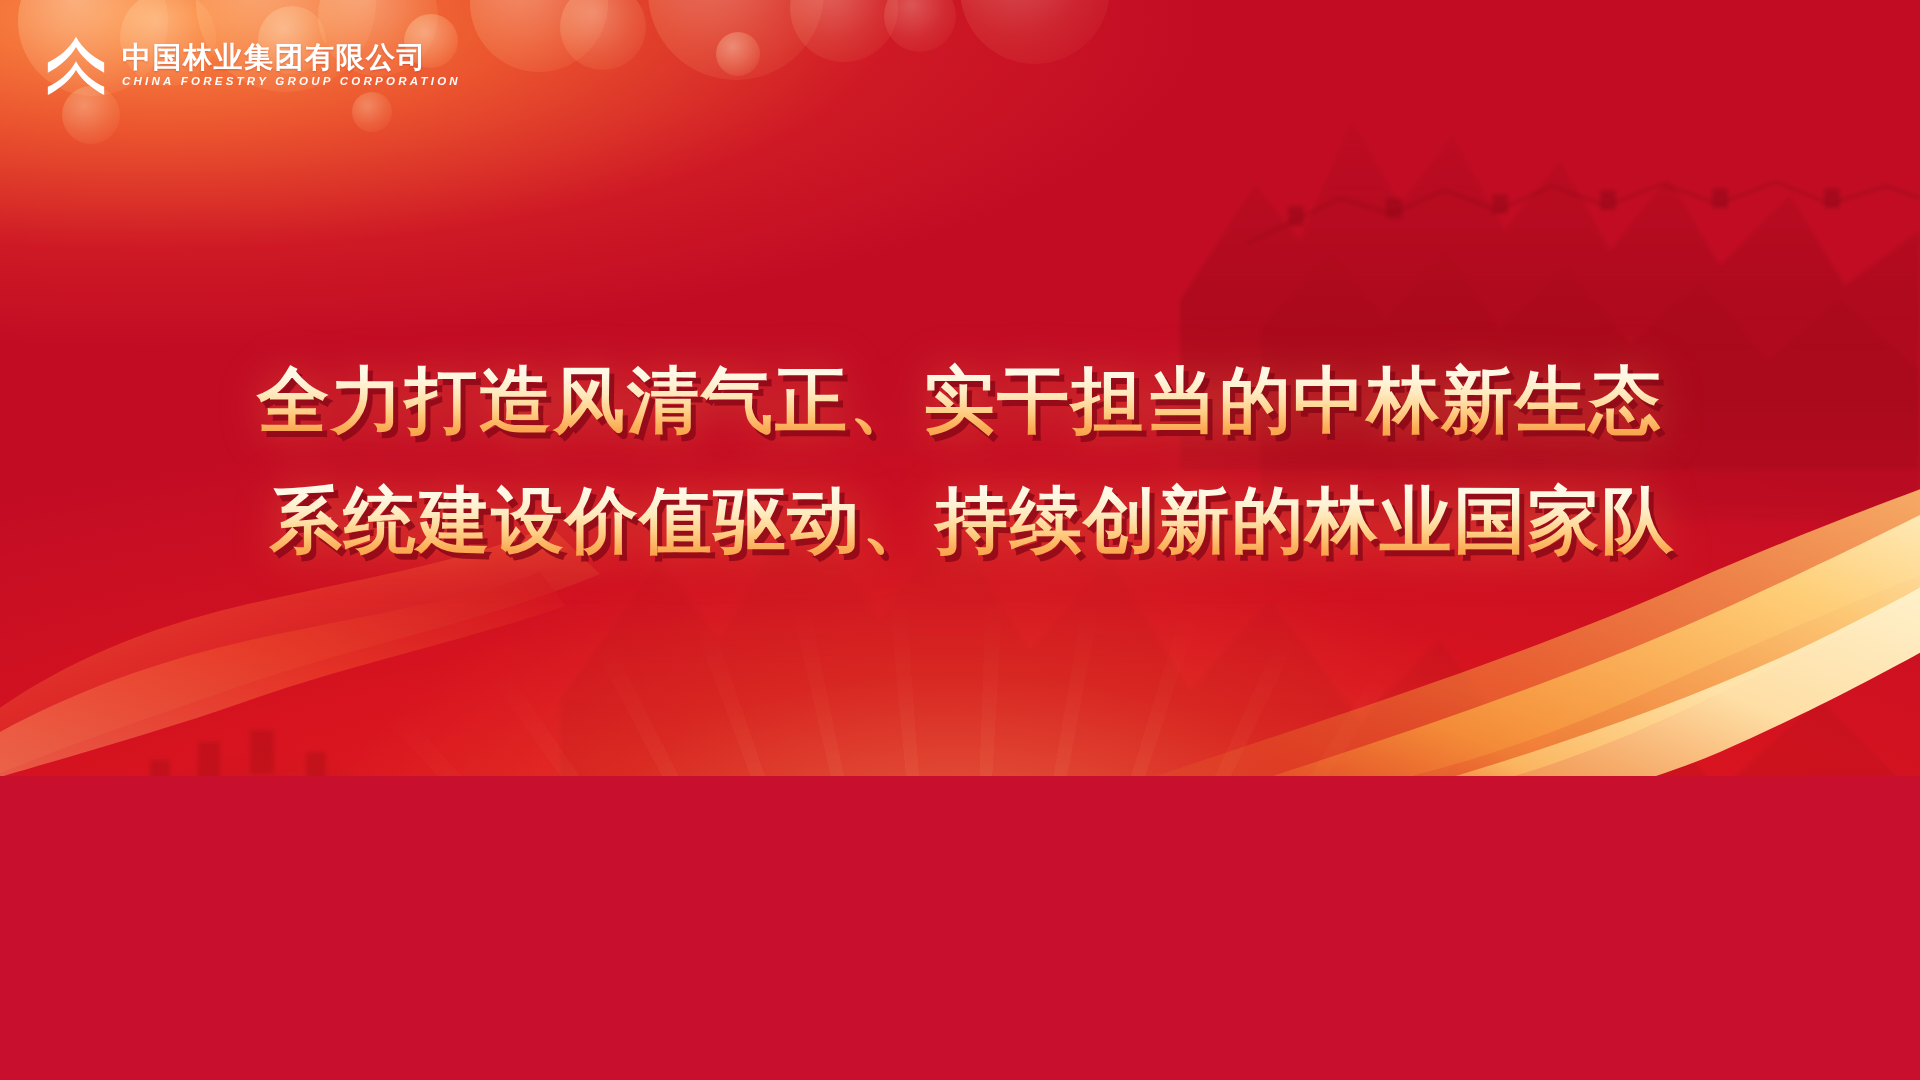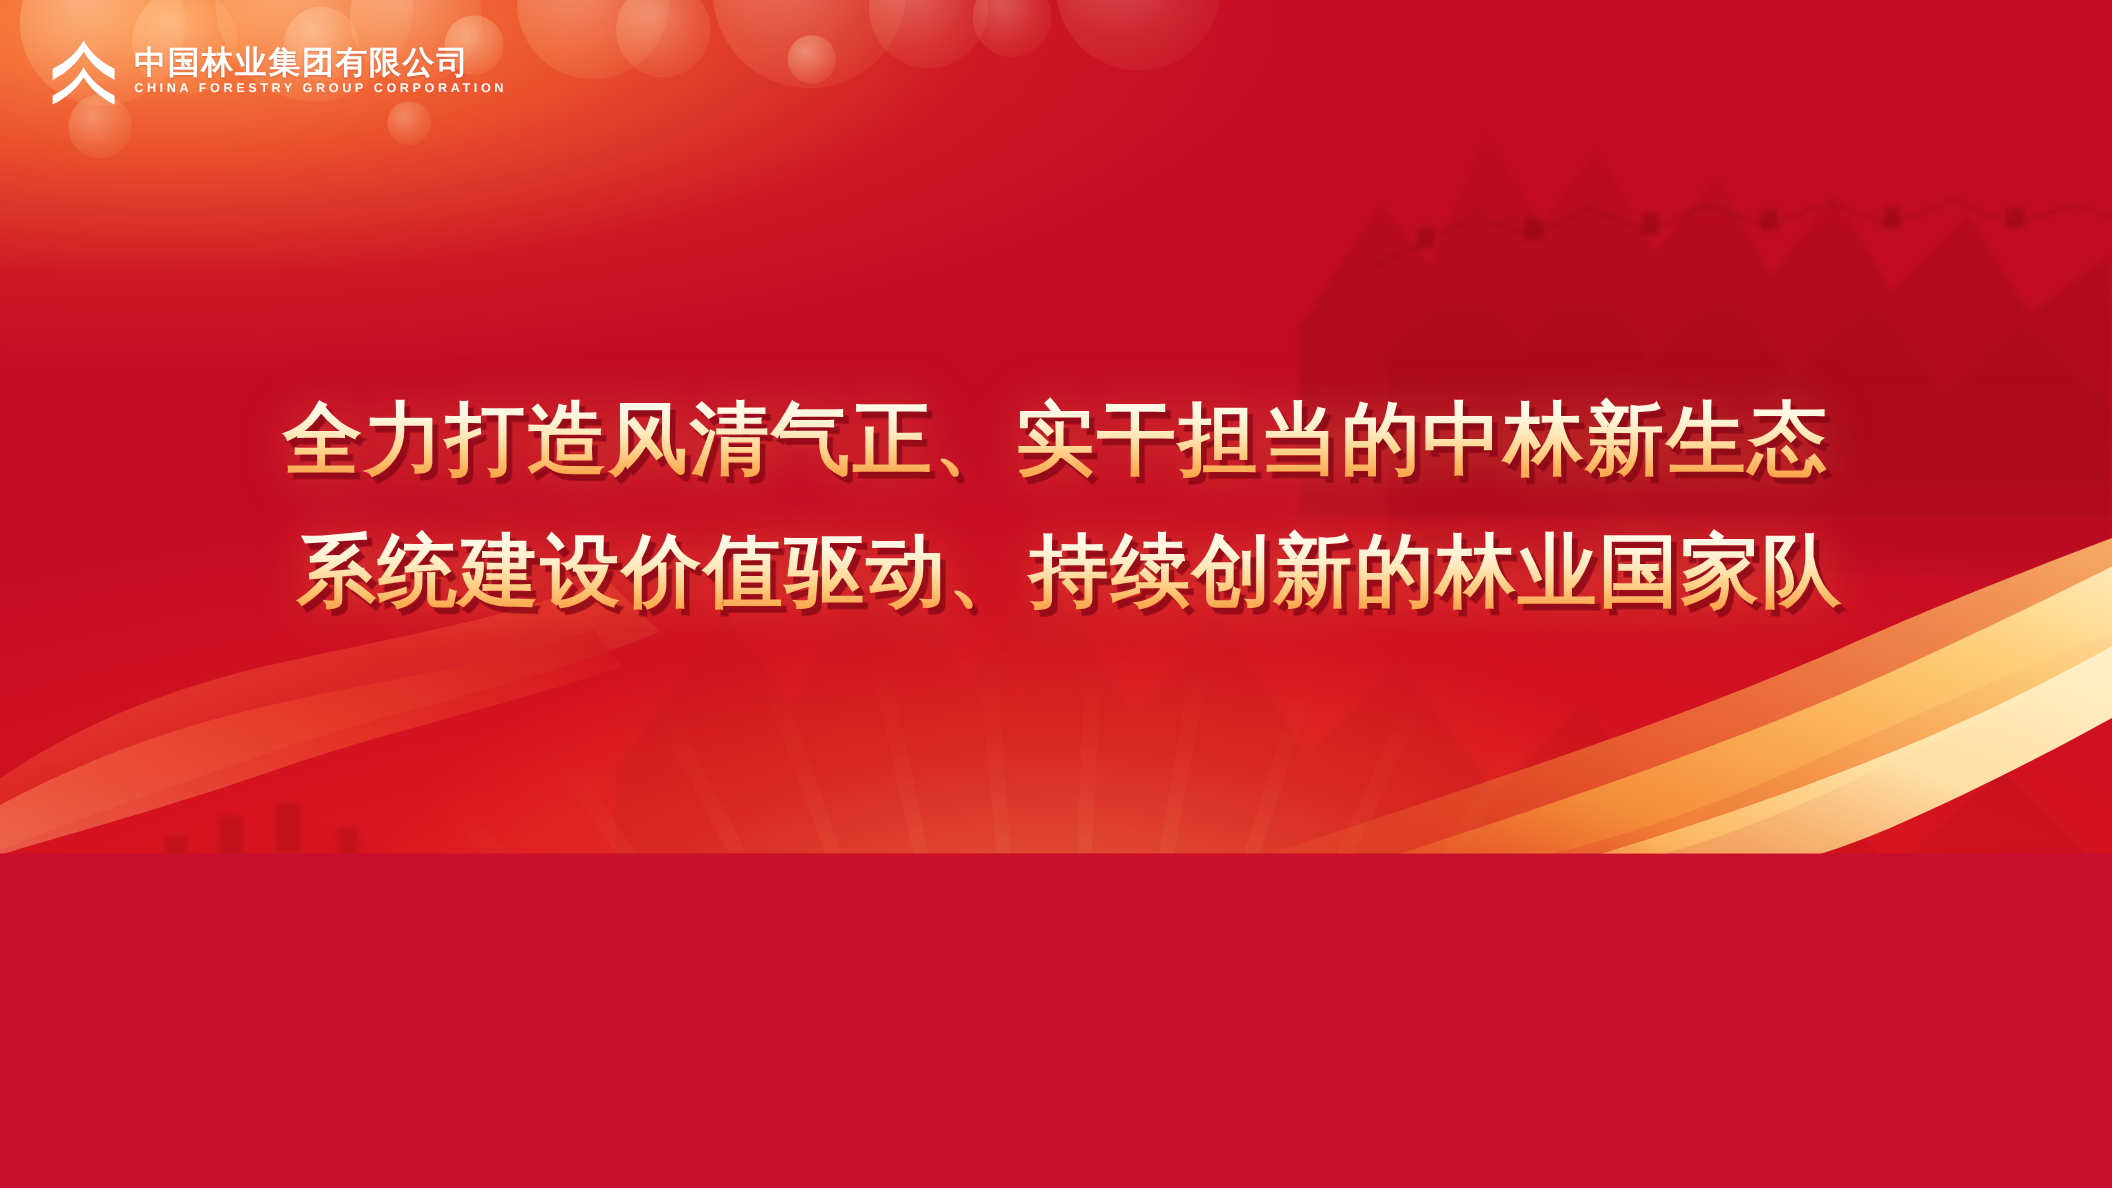--- a/index.html
+++ b/index.html
@@ -71,20 +71,21 @@
   }
   #logo-name-en {
     color:#ffffff;
     font-size:11.5px;
     font-weight:600;
     letter-spacing:3.25px;
     line-height:1.2;
     margin-top:1px;
     white-space:nowrap;
     opacity:0.97;
+    font-style:italic;
   }
 
   
   #headline {
     position:absolute;
     left:0; right:0; top:352px;
     z-index:25;
     text-align:center;
   }
   .headline-line {

